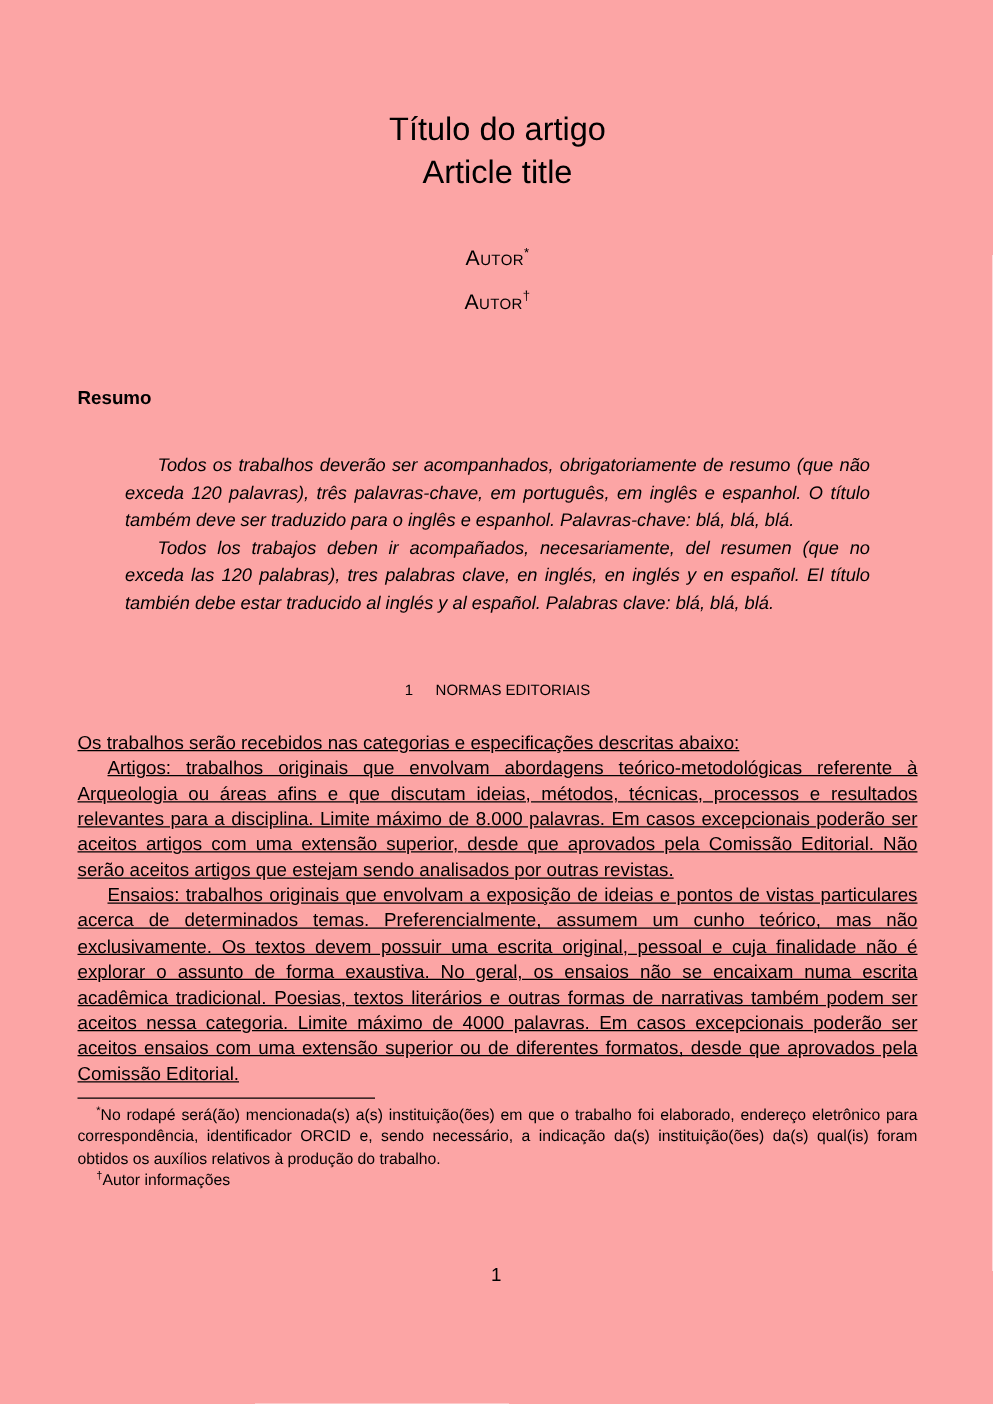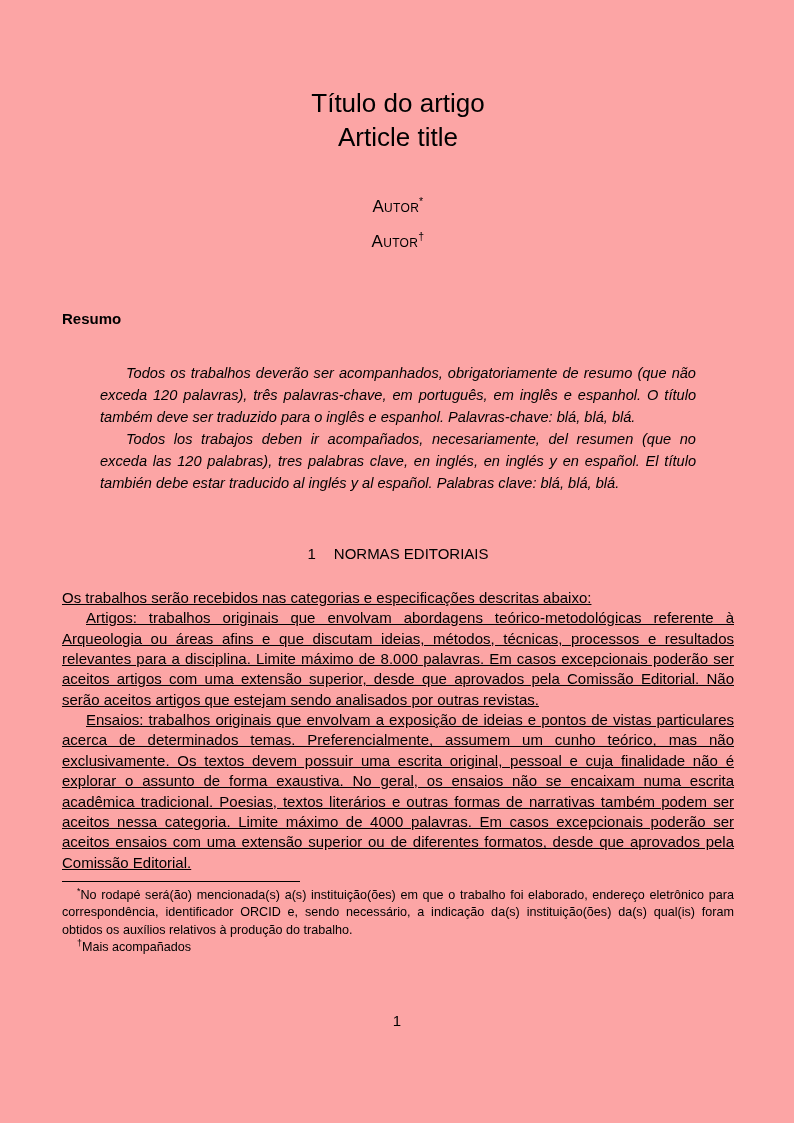--- a/index.html
+++ b/index.html
@@ -66,21 +66,21 @@
   }
   .abstract p {
     margin: 0;
     text-indent: 26px;
   }
 
   
   .section-heading {
     margin: 50px 0 0 0;
     text-align: center;
-    font-size: 15px;
+    font-size: 12px;
     font-weight: 400;
   }
   .section-heading .sec-number {
     margin-right: 18px;
   }
 
   
   .body-text {
     margin-top: 26px;
     font-size: 15px;
@@ -161,18 +161,18 @@
 
   <section class="body-text">
     <p class="noindent">Os trabalhos serão recebidos nas categorias e especificações descritas abaixo:</p>
     <p>Artigos: trabalhos originais que envolvam abordagens teórico-metodológicas referente à Arqueologia ou áreas afins e que discutam ideias, métodos, técnicas, processos e resultados relevantes para a disciplina. Limite máximo de 8.000 palavras. Em casos excepcionais poderão ser aceitos artigos com uma extensão superior, desde que aprovados pela Comissão Editorial. Não serão aceitos artigos que estejam sendo analisados por outras revistas.</p>
     <p>Ensaios: trabalhos originais que envolvam a exposição de ideias e pontos de vistas particulares acerca de determinados temas. Preferencialmente, assumem um cunho teórico, mas não exclusivamente. Os textos devem possuir uma escrita original, pessoal e cuja finalidade não é explorar o assunto de forma exaustiva. No geral, os ensaios não se encaixam numa escrita acadêmica tradicional. Poesias, textos literários e outras formas de narrativas também podem ser aceitos nessa categoria. Limite máximo de 4000 palavras. Em casos excepcionais poderão ser aceitos ensaios com uma extensão superior ou de diferentes formatos, desde que aprovados pela Comissão Editorial.</p>
   </section>
 
   <footer class="footnotes">
     <div class="footnote-rule"></div>
     <p><sup>*</sup><span>No rodapé será(ão) mencionada(s) a(s) instituição(ões) em que o trabalho foi elaborado, endereço eletrônico para correspondência, identificador ORCID e, sendo necessário, a indicação da(s) instituição(ões) da(s) qual(is) foram obtidos os auxílios relativos à produção do trabalho.</span></p>
-    <p><sup>†</sup><span>Mais acompañados</span></p>
+    <p><sup>†</sup><span>Autor informações</span></p>
   </footer>
 
   <div class="page-number">1</div>
 
 </div>
 
 </body></html>

